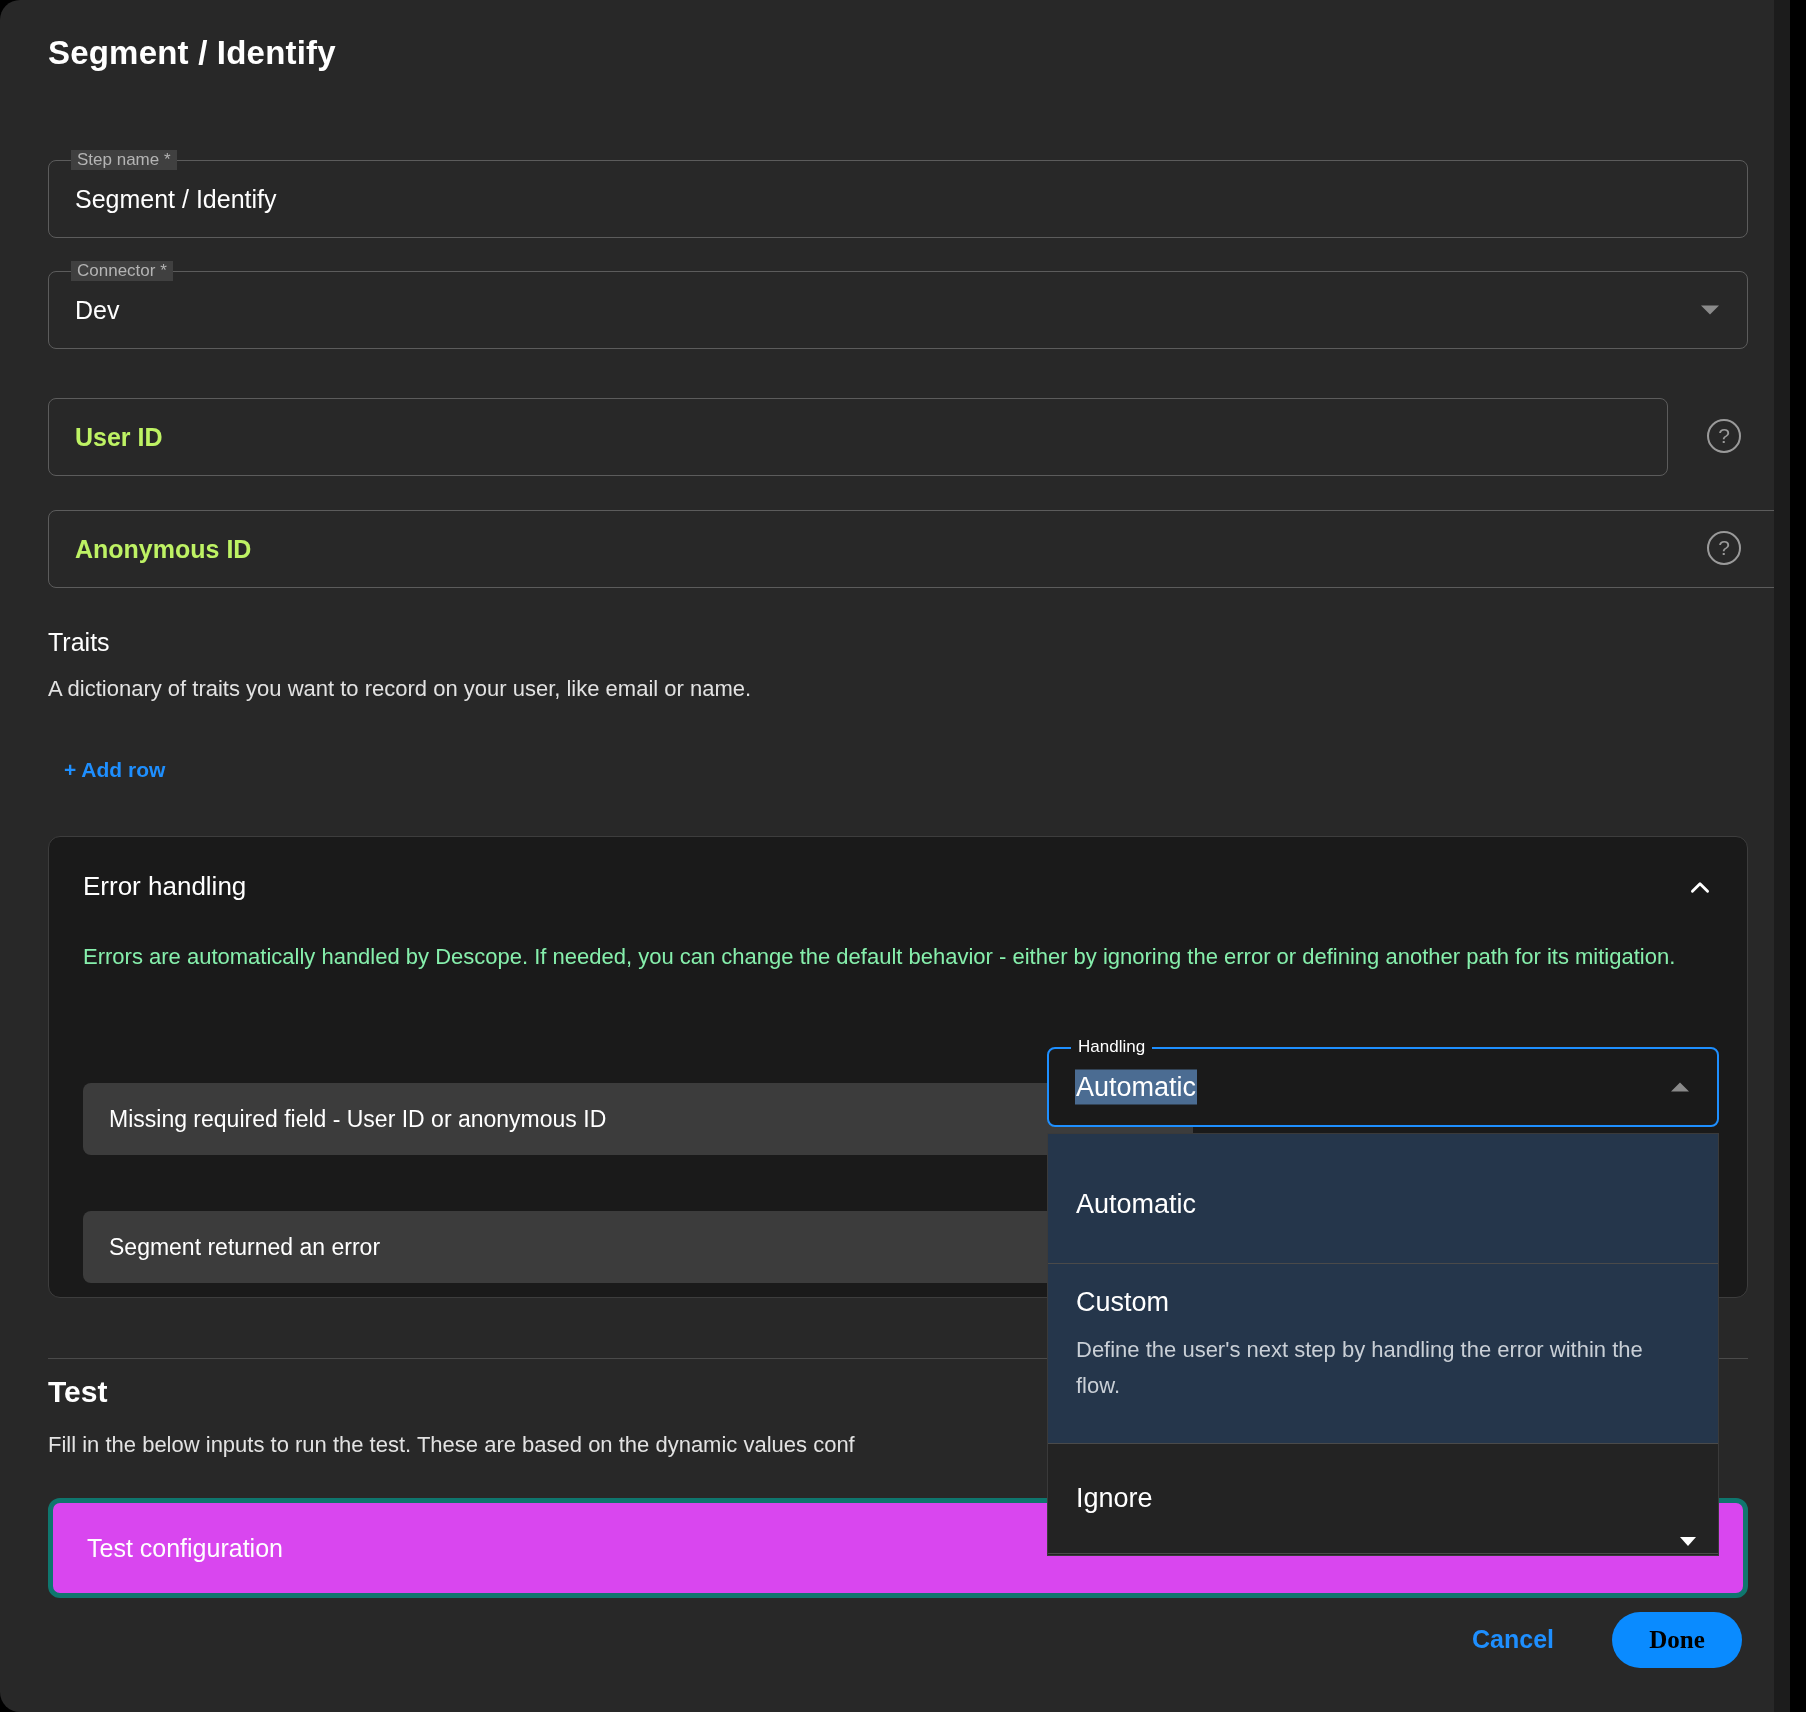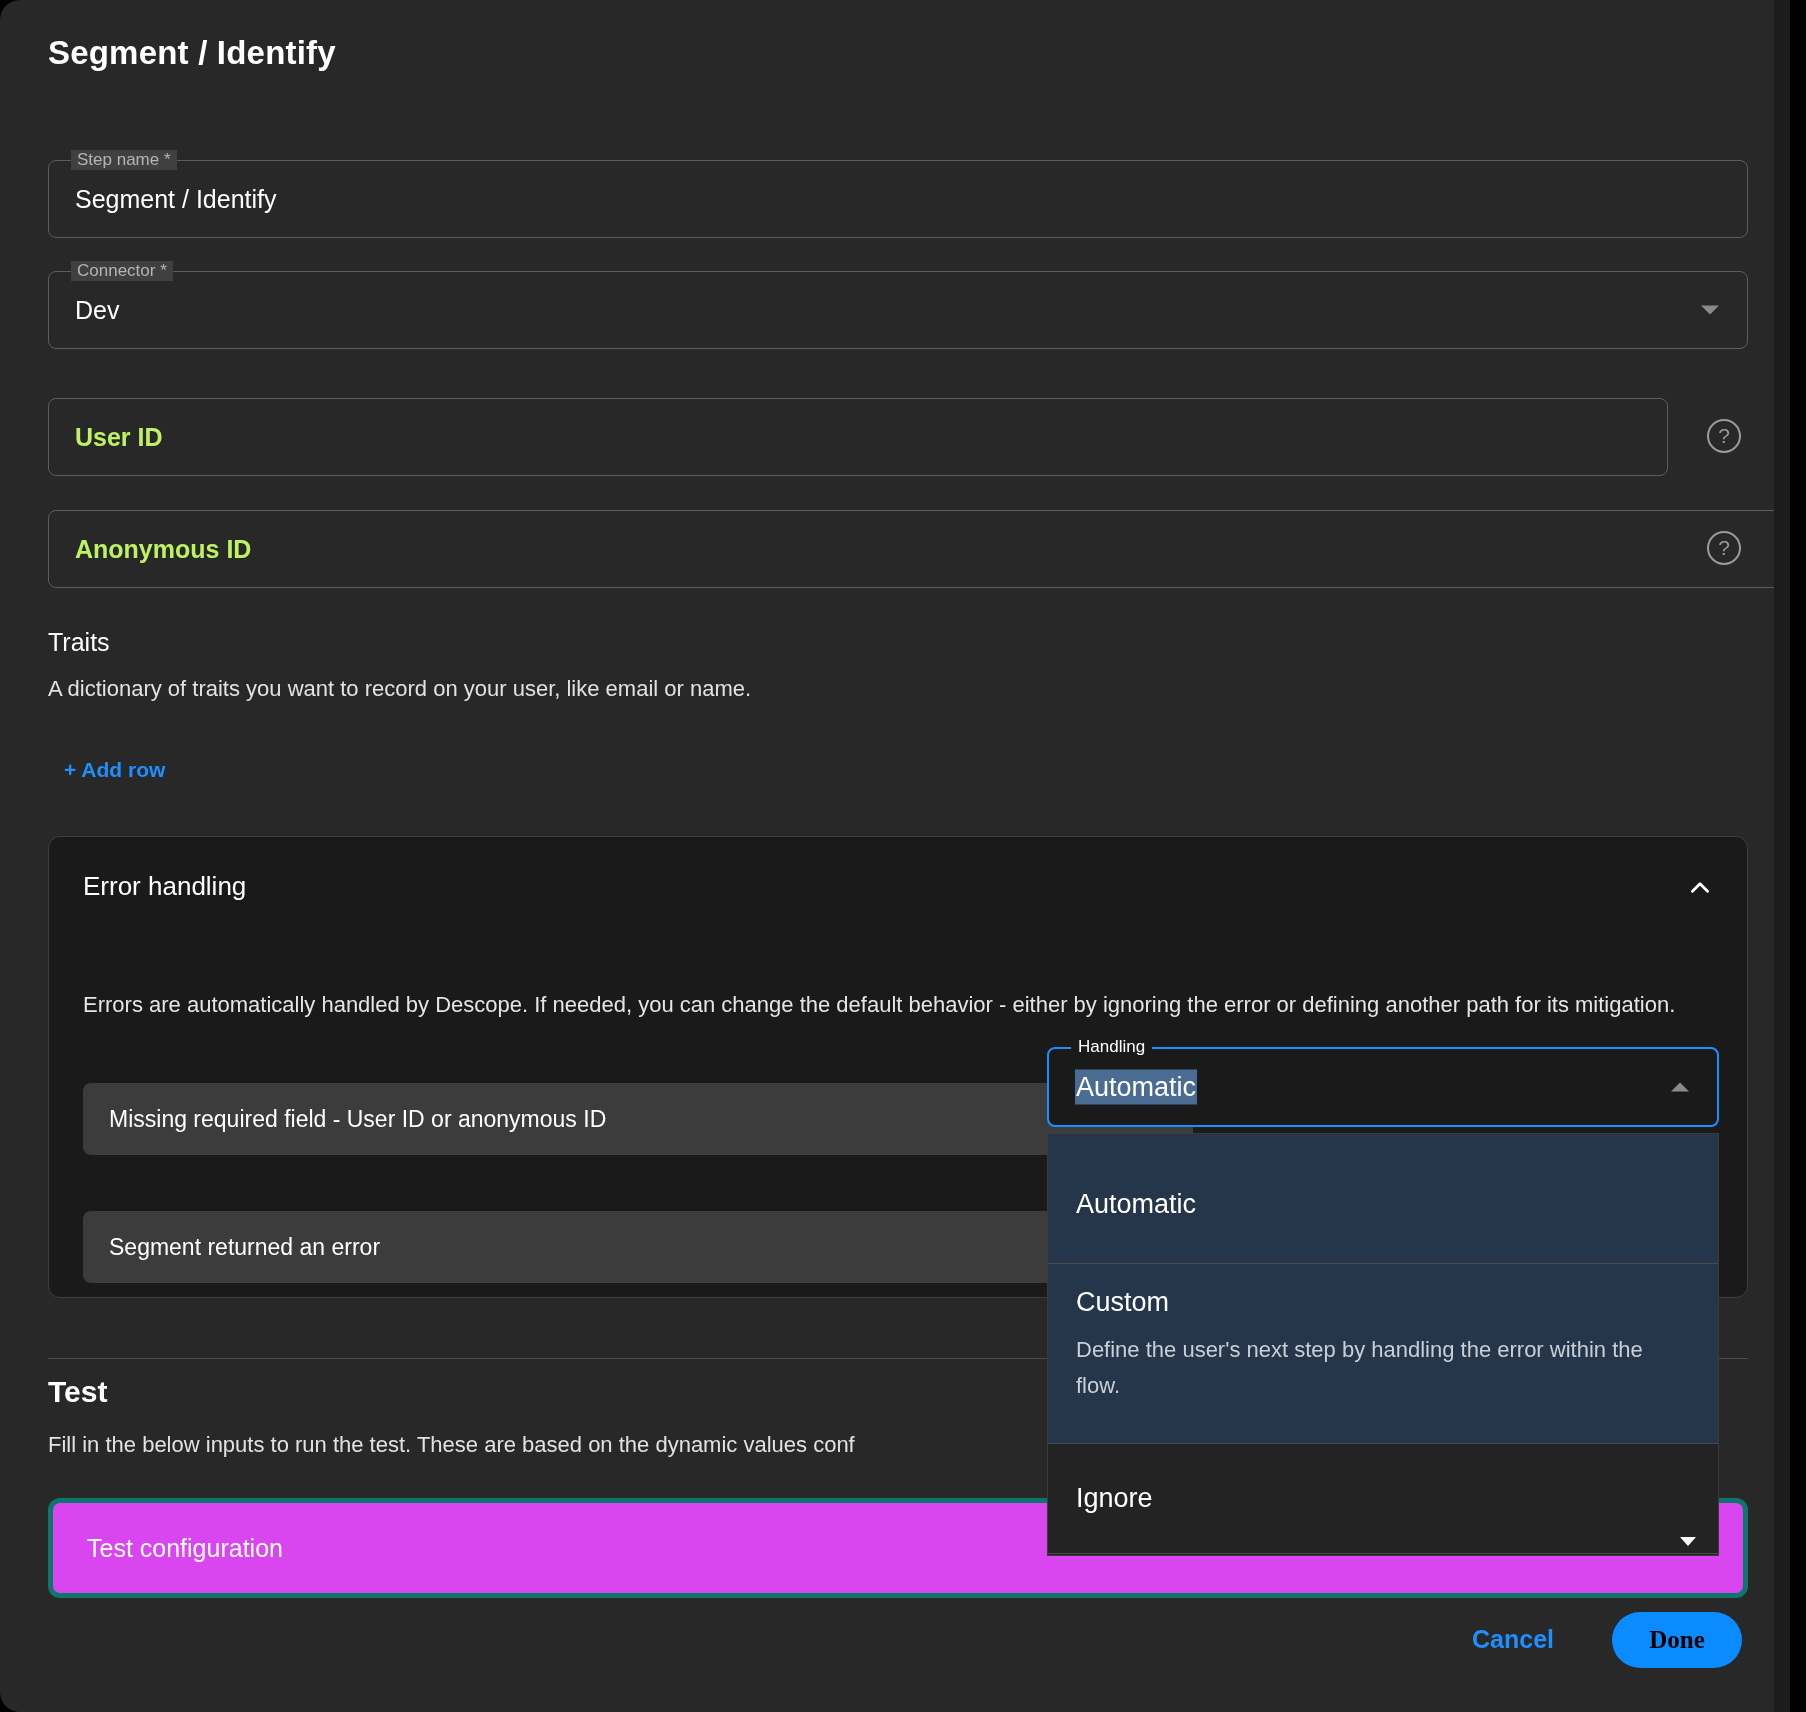--- a/index.html
+++ b/index.html
@@ -120,22 +120,21 @@
     right: 34px; top: 38px;
     width: 26px; height: 26px;
     cursor: pointer;
   }
   .eh-chevron svg { display:block; }
   .eh-desc {
     position: absolute;
     left: 34px; top: 102px;
     width: 1630px;
     font-size: 22px; line-height: 1.62;
-    color: #e5e5e5;
-    margin-top: 48px;
+    color: #86efac;
   }
   .eh-row {
     position: absolute;
     left: 34px;
     width: 1110px; height: 72px;
     background: #3c3c3c;
     border-radius: 8px;
   }
   .eh-row .lbl {
     position: absolute;

